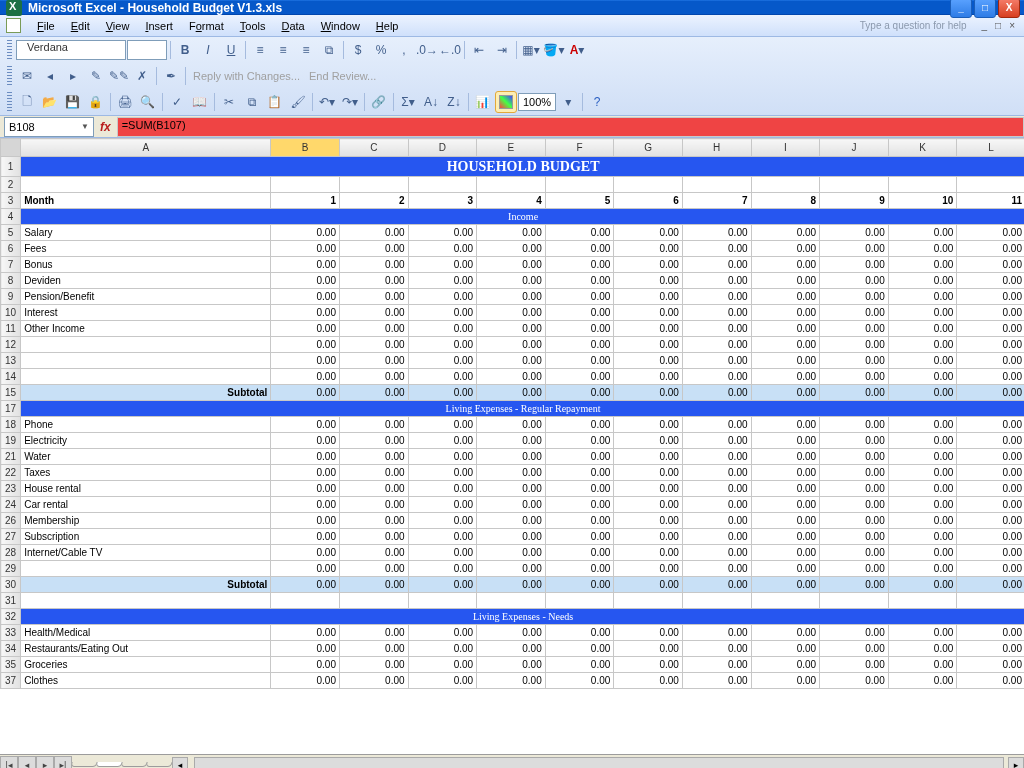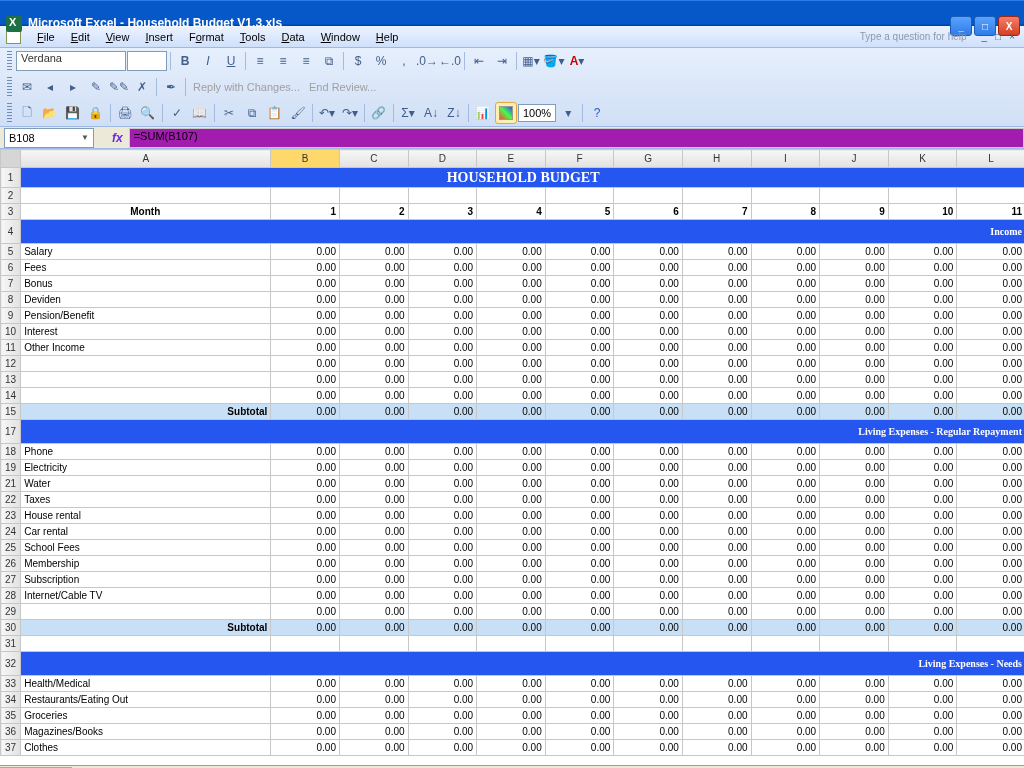--- a/index.html
+++ b/index.html
@@ -1,19 +1,19 @@
 <!DOCTYPE html>
 <html><head>
 <meta charset="utf-8">
 <style>
 * { margin: 0; padding: 0; box-sizing: border-box; font-family: Tahoma, Verdana, sans-serif; }
 body { width: 1024px; height: 768px; overflow: hidden; background: #ece9d8; font-size: 11px; }
 
 
-.titlebar { height: 26px; background: linear-gradient(to bottom, #3a93ff 0%, #0658c9 5%, #0658c9 90%, #003ea0 100%); display: flex; padding: 16px 4px 0 6px; color: #fff; font-size: 12px; font-weight: bold; }
+.titlebar { height: 15px; background: linear-gradient(to bottom, #3a93ff 0%, #0658c9 5%, #0658c9 90%, #003ea0 100%); display: flex; align-items: center; padding: 0 4px 0 6px; color: #fff; font-size: 12px; font-weight: bold; }
 .titlebar .excel-icon { width: 16px; height: 16px; background: #1d7044; margin-right: 6px; border-radius: 2px; position: relative; }
 .titlebar .excel-icon::after { content: "X"; position: absolute; left: 3px; top: 0; color: #fff; font-size: 11px; }
 .titlebar .title { flex: 1; }
 .winbtns { display: flex; gap: 2px; }
 .winbtn { width: 22px; height: 20px; border-radius: 3px; display: flex; align-items: center; justify-content: center; font-size: 10px; font-weight: bold; cursor: pointer; }
 .winbtn.min, .winbtn.max { background: linear-gradient(#5aa2ff,#2e7ce6); border: 1px solid #1a5db8; }
 .winbtn.close { background: linear-gradient(#f57d6a,#d73f21); border: 1px solid #a0280f; }
 .winbtn span { color: #fff; }
 
 
@@ -24,50 +24,50 @@
 .menubar .ask { margin-left: auto; color: #8b99ad; font-size: 10px; padding-right: 4px; }
 .doc-win-btns { display: flex; gap: 2px; margin-left: 8px; }
 .doc-win-btns span { font-size: 10px; color: #555; padding: 0 3px; cursor: pointer; }
 
 
 .toolbar-area { background: linear-gradient(#e6effc,#d0dff6); border-bottom: 1px solid #9db9e4; }
 .toolbar { height: 26px; display: flex; align-items: center; padding: 1px 4px; gap: 1px; }
 .tb-handle { width: 5px; height: 20px; background: repeating-linear-gradient(to bottom, #6b8cc0 0, #6b8cc0 1px, transparent 1px, transparent 3px); margin: 0 3px; cursor: move; }
 .tb-btn { width: 22px; height: 22px; display: flex; align-items: center; justify-content: center; border-radius: 3px; cursor: pointer; color: #415e8b; font-size: 12px; }
 .tb-sep { width: 1px; height: 18px; background: #a5bbde; margin: 0 2px; }
-.font-select { height: 20px; border: 1px solid #7f9db9; background: #fff; font-size: 11px; padding: 0 16px 0 4px; min-width: 110px; cursor: pointer; position: relative; color: #333; }
+.font-select { height: 20px; border: 1px solid #7f9db9; background: #fff; font-size: 11px; padding: 0 16px 0 10px; min-width: 110px; cursor: pointer; position: relative; color: #333; }
 .font-select.narrow { min-width: 40px; }
 .review-txt { color: #a0a0a0; font-size: 11px; padding: 0 4px; }
 .zoom-box { border: 1px solid #7f9db9; background: #fff; padding: 2px 4px; font-size: 11px; cursor: pointer; }
 .tb-palette { width: 14px; height: 14px; border: 1px solid #999; }
 
 
 .formula-row { height: 22px; display: flex; align-items: center; background: #ece9d8; border-bottom: 1px solid #9db9e4; }
 .name-box { width: 90px; height: 20px; border: 1px solid #7f9db9; background: #fff; padding: 1px 4px; font-size: 11px; display: flex; align-items: center; justify-content: space-between; margin: 0 0 0 4px; }
 .name-box .dd { font-size: 8px; color: #555; }
-.fx { padding: 0 6px; font-style: italic; font-size: 12px; font-weight: bold; color: #6d28d9; cursor: pointer; margin-left: 12px; }
-.formula-input { flex: 1; height: 20px; border: 1px solid #c9c9c9; background: #a21caf; padding: 1px 4px; font-size: 11px; color: #000; }
+.fx { padding: 0 6px; font-style: italic; font-size: 12px; font-weight: bold; color: #b91c1c; cursor: pointer; }
+.formula-input { flex: 1; height: 20px; border: 1px solid #c9c9c9; background: #ef4444; padding: 1px 4px; font-size: 11px; color: #000; }
 
 
 .sheet-area { height: 616px; overflow: hidden; position: relative; background: #fff; }
 .sheet { border-collapse: collapse; width: 1026px; table-layout: fixed; }
 .sheet th, .sheet td { border: 1px solid #c7c7c7; height: 16px; font-size: 10px; padding: 0 3px; overflow: hidden; white-space: nowrap; }
 .sheet th { background: linear-gradient(#f7f7f7,#e1e1e1); color: #333; font-weight: normal; text-align: center; }
 .sheet th.corner { background: #d6d6d6; width: 20px; }
 .sheet th.rowh { width: 20px; text-align: center; background: linear-gradient(to right,#f7f7f7,#e1e1e1); }
 .sheet th.colh { height: 18px; }
 .sheet th.colh.sel { background: #ffd86b; }
 .colA { width: 248px; }
 .colN { width: 68px; }
 td.num { text-align: right; }
 td.lbl { text-align: left; }
 tr.title-row td { background: #2656f0; color: #fff; font-weight: bold; text-align: center; font-size: 14px; height: 20px; font-family: Verdana; }
-tr.section td { background: #2656f0; color: #fff; font-weight: bold; text-align: right; height: 24px; font-family: Verdana; }
+tr.section td { background: #2656f0; color: #fff; font-weight: normal; text-align: center; height: 16px; font-family: Verdana; }
 tr.month-row td, tr.month-row th.dummy { font-weight: bold; text-align: right; }
-tr.month-row td.mo-lbl { text-align: center; padding-right: 4px; }
+tr.month-row td.mo-lbl { text-align: left; padding-right: 4px; }
 tr.subtotal td { background: #c8e0f6; font-weight: normal; }
 tr.subtotal td.lbl { font-weight: bold; text-align: right; margin-top: 35px; }
 tr.empty td { }
 
 
 .tab-row { height: 20px; background: #ece9d8; display: flex; align-items: center; border-top: 1px solid #9c9c9c; font-size: 10px; }
 .tab-nav { display: flex; }
 .tab-nav span { width: 18px; height: 18px; display: flex; align-items: center; justify-content: center; background: #dcdcdc; border: 1px solid #aaa; cursor: pointer; font-size: 9px; color: #444; }
 .sheet-tab { padding: 2px 12px; background: #ece9d8; border: 1px solid #9c9c9c; border-top: none; border-radius: 0 0 4px 4px; margin-left: -1px; cursor: pointer; transform: skewX(-15deg); }
 .sheet-tab.active { background: #fff; font-weight: bold; }
@@ -521,35 +521,20 @@
           <td class="num">0.00</td>
           <td class="num">0.00</td>
           <td class="num">0.00</td>
           <td class="num">0.00</td>
           <td class="num">0.00</td>
           <td class="num">0.00</td>
           <td class="num">0.00</td>
           <td class="num">0.00</td>
         </tr>
         <tr>
-          <th class="rowh">25</th>
-          <td class="lbl">School Fees</td>
-          <td class="num">0.00</td>
-          <td class="num">0.00</td>
-          <td class="num">0.00</td>
-          <td class="num">0.00</td>
-          <td class="num">0.00</td>
-          <td class="num">0.00</td>
-          <td class="num">0.00</td>
-          <td class="num">0.00</td>
-          <td class="num">0.00</td>
-          <td class="num">0.00</td>
-          <td class="num">0.00</td>
-        </tr>
-        <tr>
           <th class="rowh">26</th>
           <td class="lbl">Membership</td>
           <td class="num">0.00</td>
           <td class="num">0.00</td>
           <td class="num">0.00</td>
           <td class="num">0.00</td>
           <td class="num">0.00</td>
           <td class="num">0.00</td>
           <td class="num">0.00</td>
           <td class="num">0.00</td>
@@ -662,35 +647,20 @@
           <td class="num">0.00</td>
           <td class="num">0.00</td>
           <td class="num">0.00</td>
           <td class="num">0.00</td>
           <td class="num">0.00</td>
           <td class="num">0.00</td>
         </tr>
         <tr>
           <th class="rowh">35</th>
           <td class="lbl">Groceries</td>
-          <td class="num">0.00</td>
-          <td class="num">0.00</td>
-          <td class="num">0.00</td>
-          <td class="num">0.00</td>
-          <td class="num">0.00</td>
-          <td class="num">0.00</td>
-          <td class="num">0.00</td>
-          <td class="num">0.00</td>
-          <td class="num">0.00</td>
-          <td class="num">0.00</td>
-          <td class="num">0.00</td>
-        </tr>
-        <tr>
-          <th class="rowh">36</th>
-          <td class="lbl">Magazines/Books</td>
           <td class="num">0.00</td>
           <td class="num">0.00</td>
           <td class="num">0.00</td>
           <td class="num">0.00</td>
           <td class="num">0.00</td>
           <td class="num">0.00</td>
           <td class="num">0.00</td>
           <td class="num">0.00</td>
           <td class="num">0.00</td>
           <td class="num">0.00</td>

